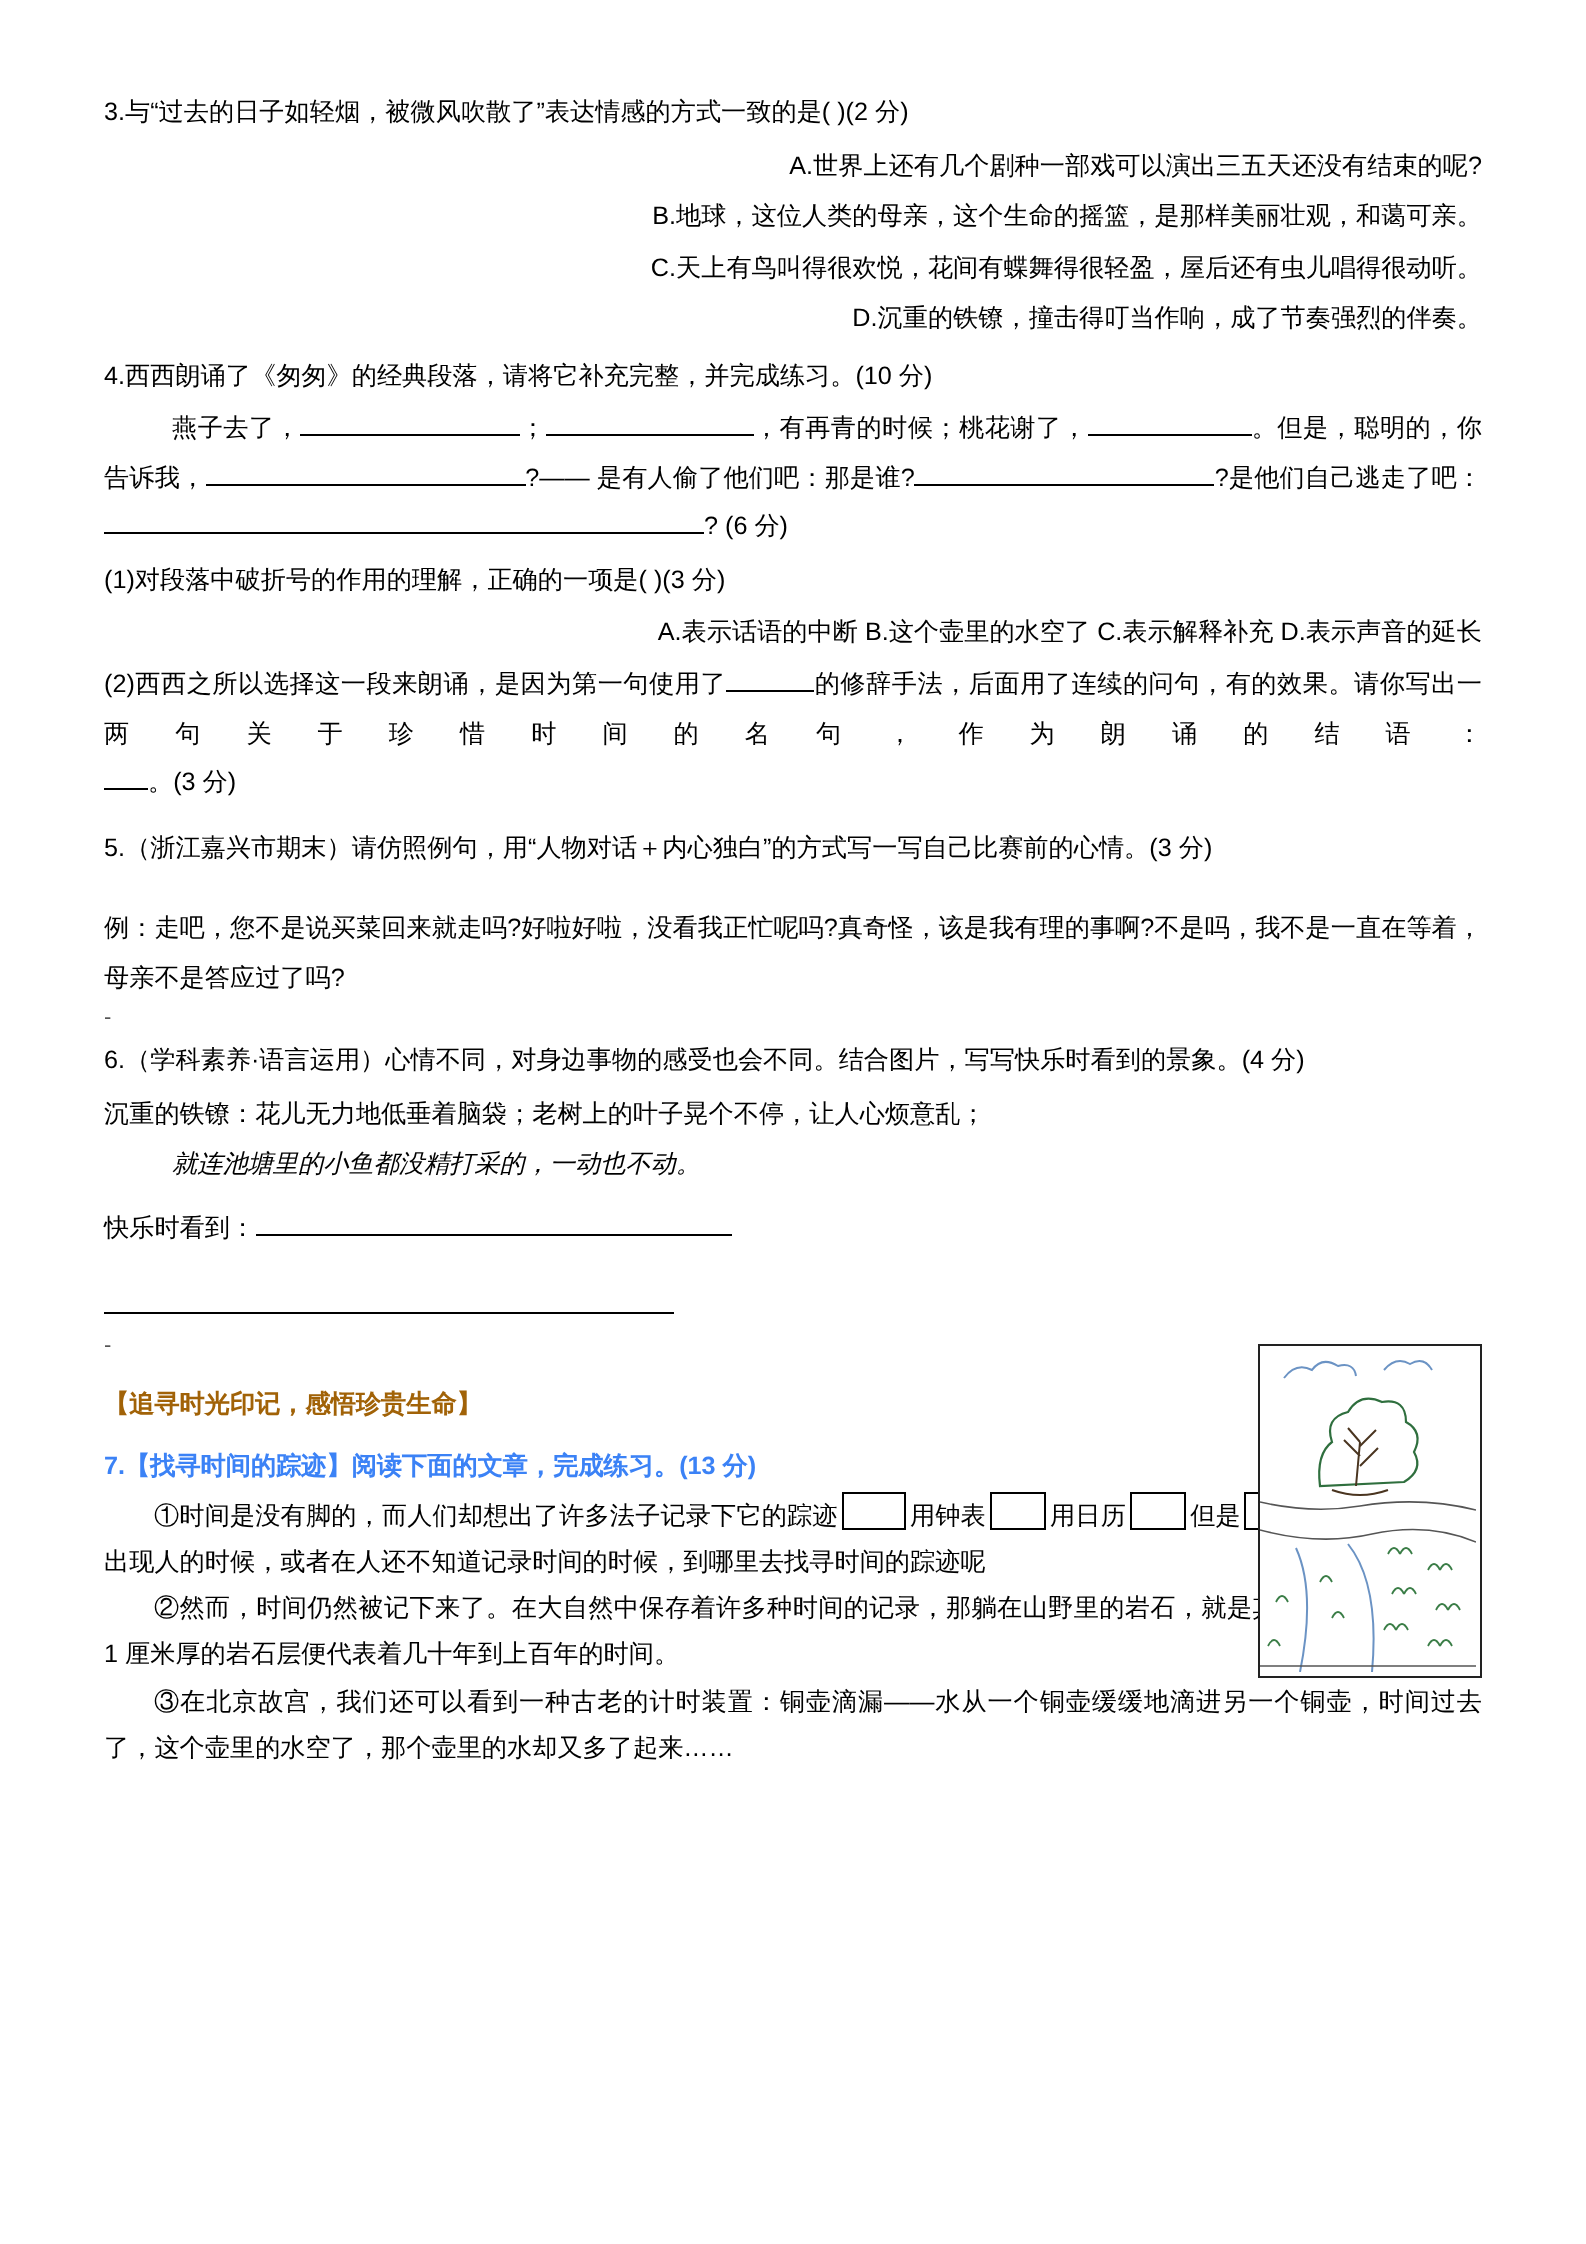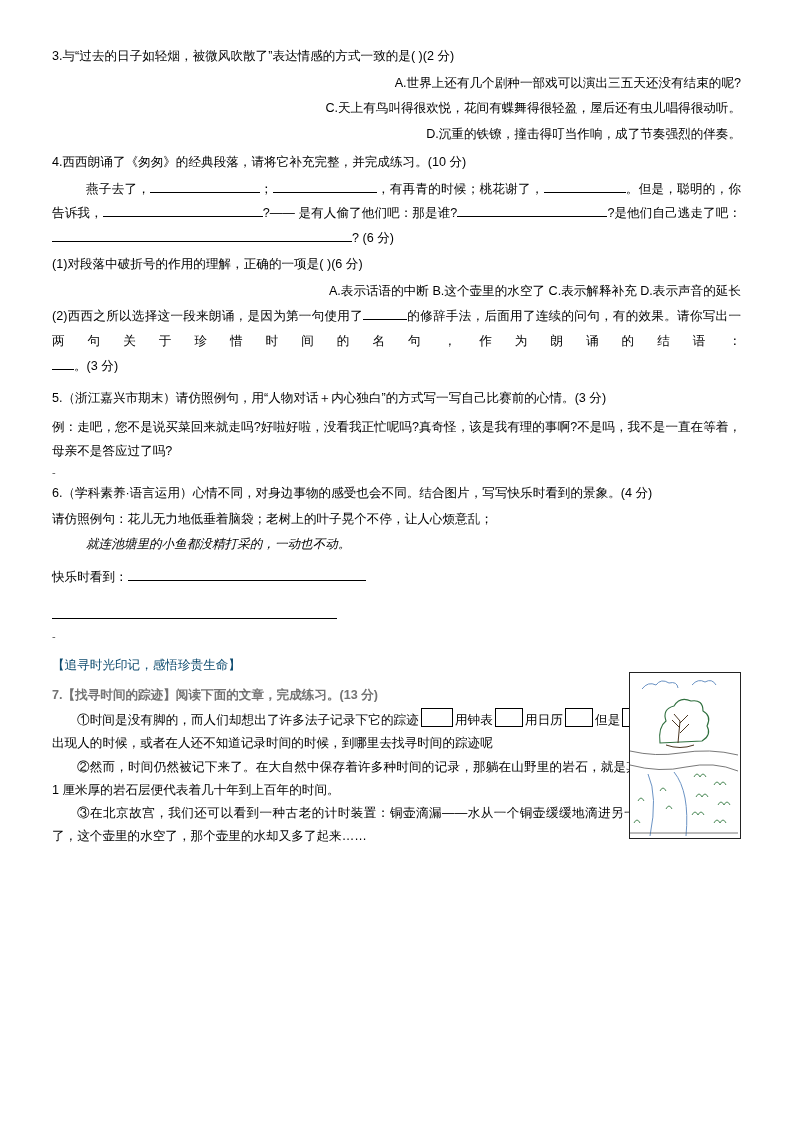--- a/index.html
+++ b/index.html
@@ -37,22 +37,22 @@
   }
   .justify {
     text-align: justify;
     text-justify: inter-ideograph;
   }
   .spread {
     text-align: justify;
     text-align-last: justify;
   }
   .bold { font-weight: normal; }
-  .red { color: #0c4a6e; font-weight: normal; }
-  .blue { color: #737373; font-weight: bold; }
+  .red { color: #a16207; font-weight: bold; }
+  .blue { color: #3b82f6; font-weight: bold; }
   .dash {
     color: #555;
     font-size: 11px;
     line-height: 1.2;
     margin: 2px 0 2px 0;
   }
   .sec-head {
     margin: 10px 0 6px 0;
   }
   .article-title {
@@ -95,35 +95,36 @@
     margin-top: 2px;
   }
 </style>
 </head>
 <body>
 
 <div class="page">
 
   <p class="q">3.与“过去的日子如轻烟，被微风吹散了”表达情感的方式一致的是(      )(2 分)</p>
   <p class="opt">A.世界上还有几个剧种一部戏可以演出三五天还没有结束的呢?</p>
+  <p class="opt">B.地球，这位人类的母亲，这个生命的摇篮，是那样美丽壮观，和蔼可亲。</p>
   <p class="opt">C.天上有鸟叫得很欢悦，花间有蝶舞得很轻盈，屋后还有虫儿唱得很动听。</p>
   <p class="opt">D.沉重的铁镣，撞击得叮当作响，成了节奏强烈的伴奏。</p>
 
   <p class="q" style="margin-top:4px;">4.西西朗诵了《匆匆》的经典段落，请将它补充完整，并完成练习。(10 分)</p>
 
   <p class="q justify" style="text-indent:34px; margin-top:0;"><span>燕子去了，</span><span class="fill" style="width:110px;"></span><span>；</span><span class="fill" style="width:104px;"></span><span>，有再青的时候；桃花谢了，</span><span class="fill" style="width:82px;"></span><span>。但是，聪明的，你告诉我，</span><span class="fill" style="width:160px;"></span><span>?—— 是有人偷了他们吧：那是谁?</span><span class="fill" style="width:150px;"></span><span>?是他们自己逃走了吧：</span><span class="fill" style="width:300px;"></span><span>? (6 分)</span></p>
 
-  <p class="q">(1)对段落中破折号的作用的理解，正确的一项是(      )(6 分)</p>
+  <p class="q">(1)对段落中破折号的作用的理解，正确的一项是(      )(3 分)</p>
   <p class="opt">A.表示话语的中断  B.这个壶里的水空了    C.表示解释补充    D.表示声音的延长</p>
 
   <p class="q spread" style="margin:0;"><span>(2)西西之所以选择这一段来朗诵，是因为第一句使用了</span><span class="fill" style="width:44px;"></span><span>的修辞手法，后面用了连续的问句，有的效果。请你写出一两句关于珍惜时间的名句，作为朗诵的结语：</span></p>
   <p class="q" style="margin:0;"><span class="fill" style="width:22px;"></span><span>。(3 分)</span></p>
 
   <p class="q q5 justify"><span class="bold">5.（浙江嘉兴市期末）</span><span>请仿照例句，用“人物对话＋内心独白”的方式写一写自己比赛前的心情。(3 分)</span></p>
-  <p class="q justify" style="margin-top:4px;">例：走吧，您不是说买菜回来就走吗?好啦好啦，没看我正忙呢吗?真奇怪，该是我有理的事啊?不是吗，我不是一直在等着，母亲不是答应过了吗?</p>
+  <p class="q justify" style="margin-top:16px;">例：走吧，您不是说买菜回来就走吗?好啦好啦，没看我正忙呢吗?真奇怪，该是我有理的事啊?不是吗，我不是一直在等着，母亲不是答应过了吗?</p>
   <p class="dash">-</p>
 
   <div class="imgbox">
     <svg width="108" height="163" viewBox="0 0 108 163">
       <rect x="0" y="0" width="108" height="163" fill="#ffffff"></rect>
 
       <path d="M12 16 q6 -8 14 -4 q5 -7 13 -2 q8 -2 9 5" fill="none" stroke="#6b93c4" stroke-width="1"></path>
       <path d="M62 12 q6 -7 13 -3 q7 -4 11 3" fill="none" stroke="#6b93c4" stroke-width="1"></path>
 
       <path d="M30 70 q-2 -16 6 -22 q-4 -12 8 -15 q6 -10 17 -5 q12 -2 12 10 q9 5 4 15 q5 9 -5 15 z" fill="none" stroke="#2f6f3e" stroke-width="1.1"></path>
@@ -147,21 +148,21 @@
         <path d="M36 136 q3 -6 6 0"></path>
         <path d="M8 128 q3 -6 6 0"></path>
         <path d="M4 150 q3 -6 6 0"></path>
       </g>
       <path d="M0 160 h108" fill="none" stroke="#555" stroke-width="0.8"></path>
     </svg>
   </div>
 
   <p class="q justify" style="padding-right:0;"><span class="bold">6.（学科素养·语言运用）</span><span>心情不同，对身边事物的感受也会不同。结合图片，写写快乐时看到的景象。(4 分)</span></p>
 
-  <p class="q" style="margin:0; width:580px;"><span class="bold">请仿照例句：</span><span>花儿无力地低垂着脑袋；老树上的叶子晃个不停，让人心烦意乱；</span></p>
+  <p class="q" style="margin:0; width:580px;"><span class="bold">沉重的铁镣：</span><span>花儿无力地低垂着脑袋；老树上的叶子晃个不停，让人心烦意乱；</span></p>
   <p class="q" style="margin:0; padding-left:34px; width:580px;font-style:italic;">就连池塘里的小鱼都没精打采的，一动也不动。</p>
 
   <p class="q q6blanks" style="margin-top:8px;"><span class="bold">快乐时看到：</span><span class="fill" style="width:238px;"></span></p>
   <p class="q" style="margin-top:14px;"><span class="fill" style="width:285px;"></span></p>
 
   <p class="dash">-</p>
 
   <p class="q sec-head red">【追寻时光印记，感悟珍贵生命】</p>
 
   <p class="q blue" style="margin-bottom:0;">7.【找寻时间的踪迹】阅读下面的文章，完成练习。(13 分)</p>

